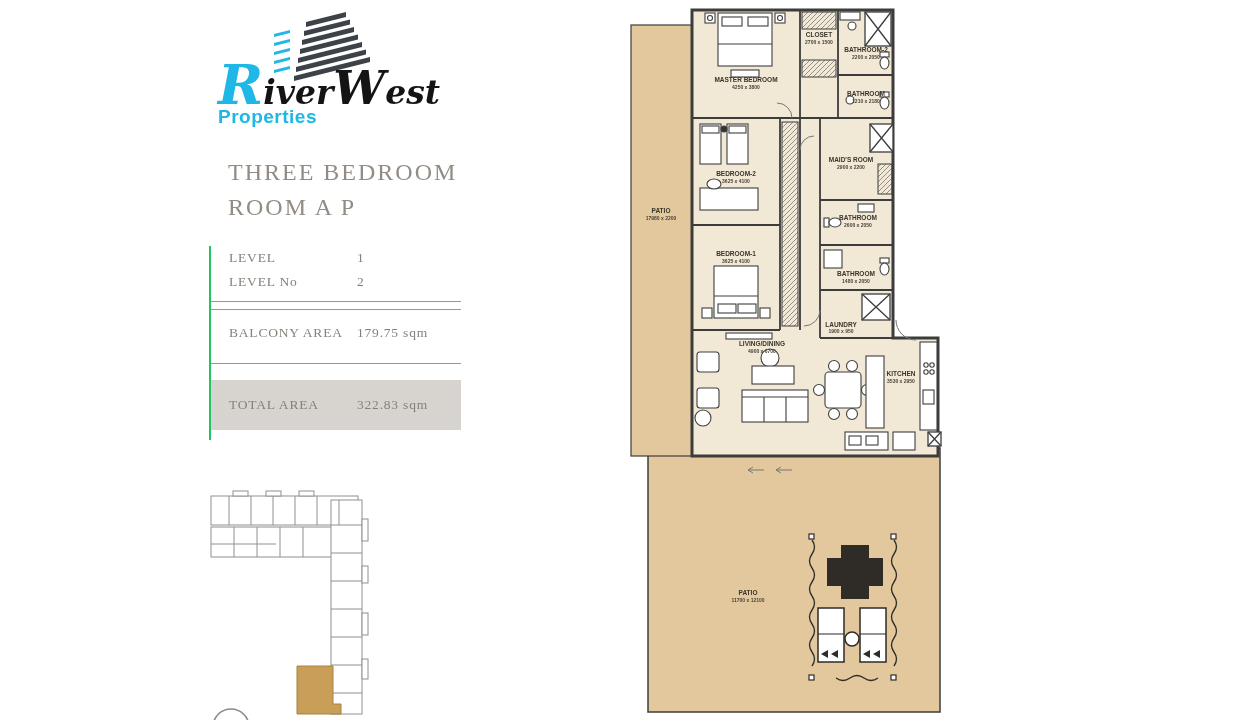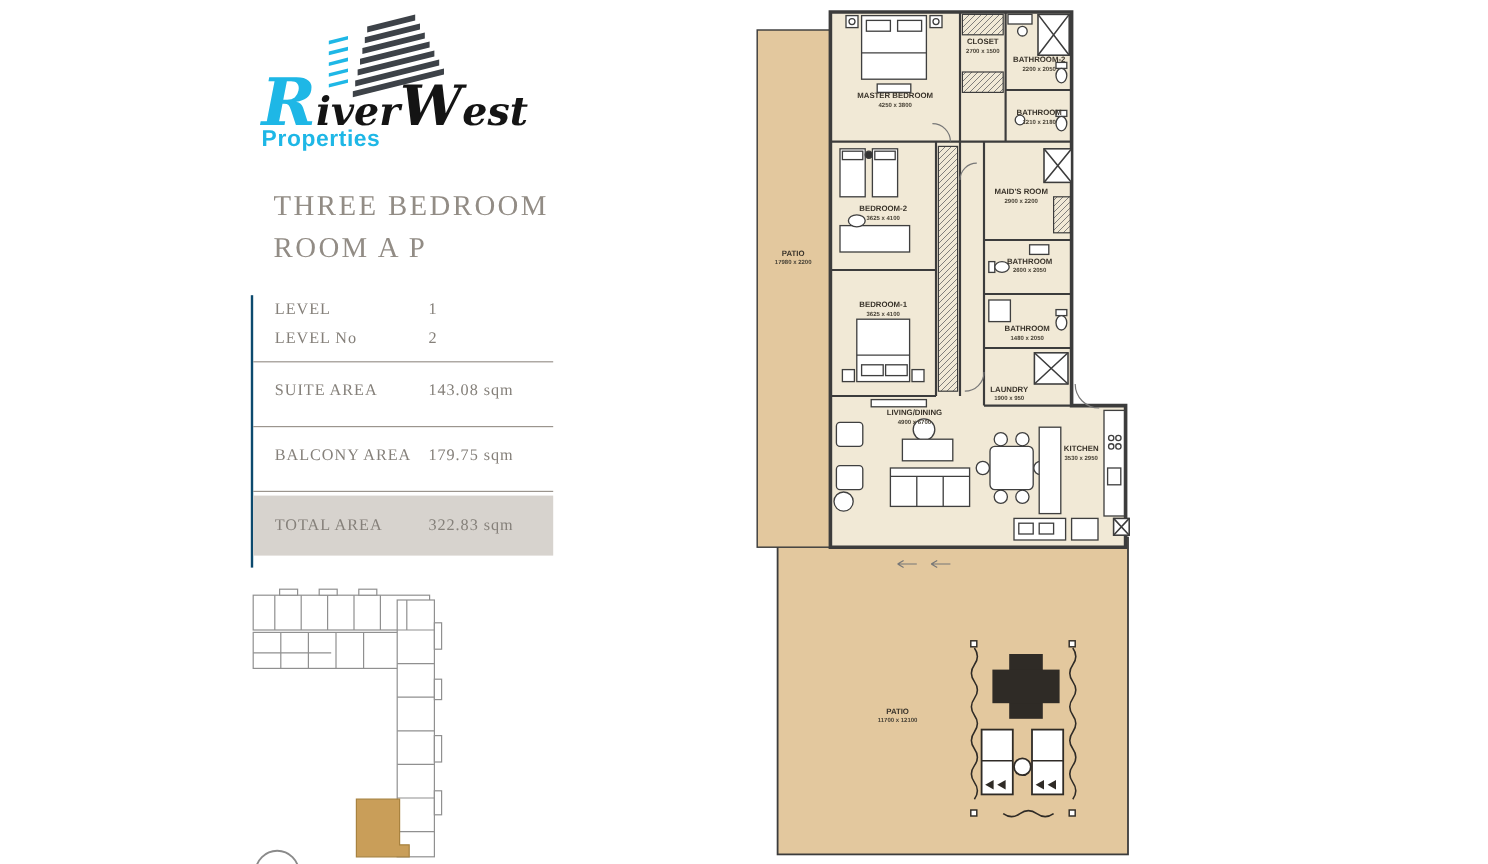--- a/index.html
+++ b/index.html
@@ -18,29 +18,29 @@
   .logo-tagline{position:absolute;left:0;top:102px;width:182px;text-align:left;
                 color:#1eb7e6;font-weight:bold;font-size:19px;letter-spacing:0.5px;}
 
   
   .plan-title{position:absolute;left:228px;top:155px;
               font-family:"Liberation Serif",serif;font-weight:normal;
               font-size:24px;line-height:35px;color:#928c85;letter-spacing:2px;}
 
   
   .details{position:absolute;left:209px;top:246px;width:250px;
-           border-left:2px solid #0c4a6e;padding-bottom:10px;
+           border-left:2px solid #22c55e;padding-bottom:10px;
            font-family:"Liberation Serif",serif;color:#85807a;
            font-size:13.5px;letter-spacing:0.8px;}
   .drow{display:flex;align-items:center;padding:4px 0 4px 18px;}
   .drow .lbl{width:128px;flex:none;}
   .drow .val{flex:1;}
   .dhr{border-top:1.2px solid #9b958e;margin-top:7px;}
   .drow.tall{padding-top:15px;padding-bottom:15px;}
-  .drow.total{background:#d7d3ce;padding-top:17px;padding-bottom:17px;margin-top:3px;}
+  .drow.total{background:#d7d3ce;padding-top:17px;padding-bottom:17px;margin-top:16px;}
 
   
   .floorplan-svg{position:absolute;left:620px;top:0px;width:325px;height:720px;}
   .keyplan-svg{position:absolute;left:195px;top:485px;width:215px;height:235px;}
 
   .rn{font:bold 6.5px "Liberation Sans",sans-serif;fill:#3a342b;text-anchor:middle;}
   .rd{font:bold 5px "Liberation Sans",sans-serif;fill:#4a4438;text-anchor:middle;}
   .wall{stroke:#3c3c3c;fill:none;}
   .furn{fill:#ffffff;stroke:#3f3f3f;stroke-width:1.1;}
   .dark{fill:#2f2b26;}
@@ -85,24 +85,20 @@
   <div class="details">
     <div class="drow">
       <span class="lbl">LEVEL</span>
       <span class="val">1</span>
     </div>
     <div class="drow">
       <span class="lbl">LEVEL No</span>
       <span class="val">2</span>
     </div>
     <div class="dhr"></div>
-    <div class="drow tall">
-      <span class="lbl">SUITE AREA</span>
-      <span class="val">143.08 sqm</span>
-    </div>
     <div class="dhr"></div>
     <div class="drow tall">
       <span class="lbl">BALCONY AREA</span>
       <span class="val">179.75 sqm</span>
     </div>
     <div class="dhr"></div>
     <div class="drow tall total">
       <span class="lbl">TOTAL AREA</span>
       <span class="val">322.83 sqm</span>
     </div>

